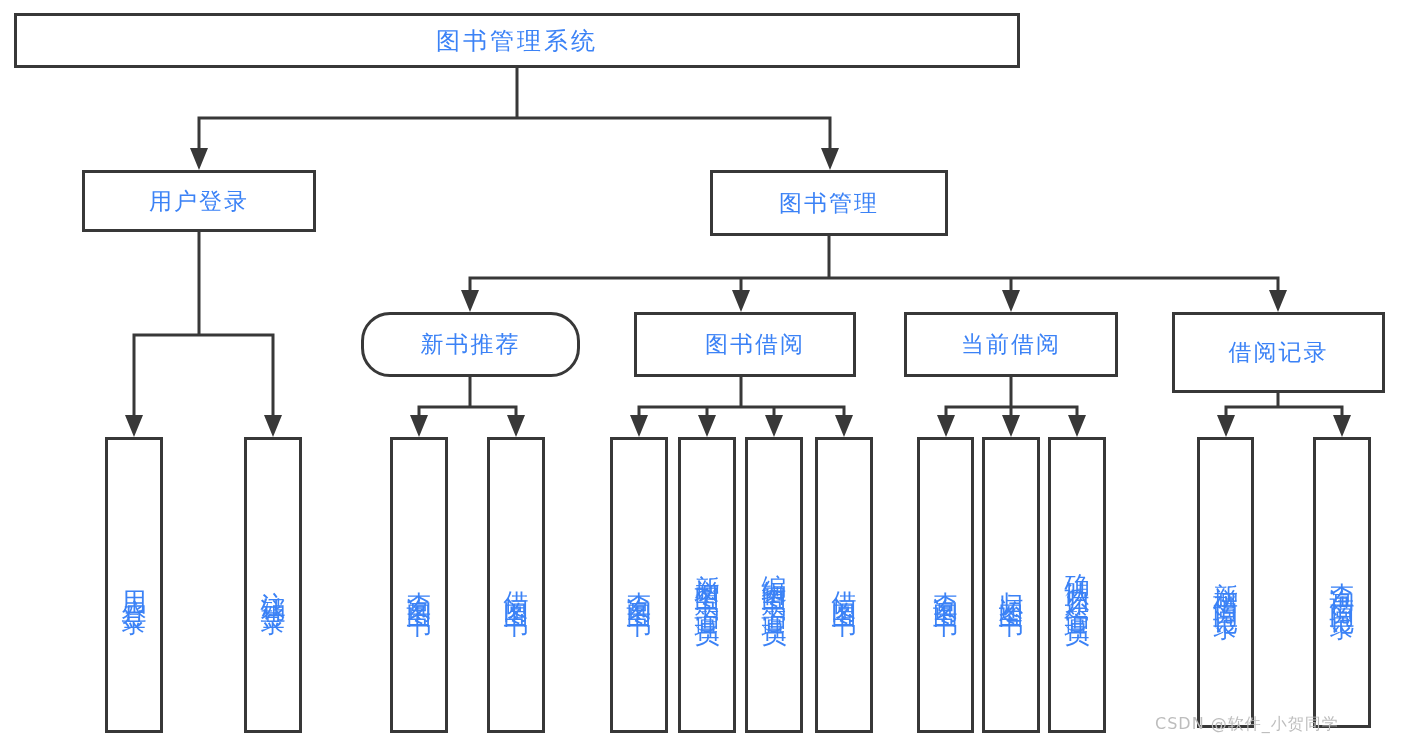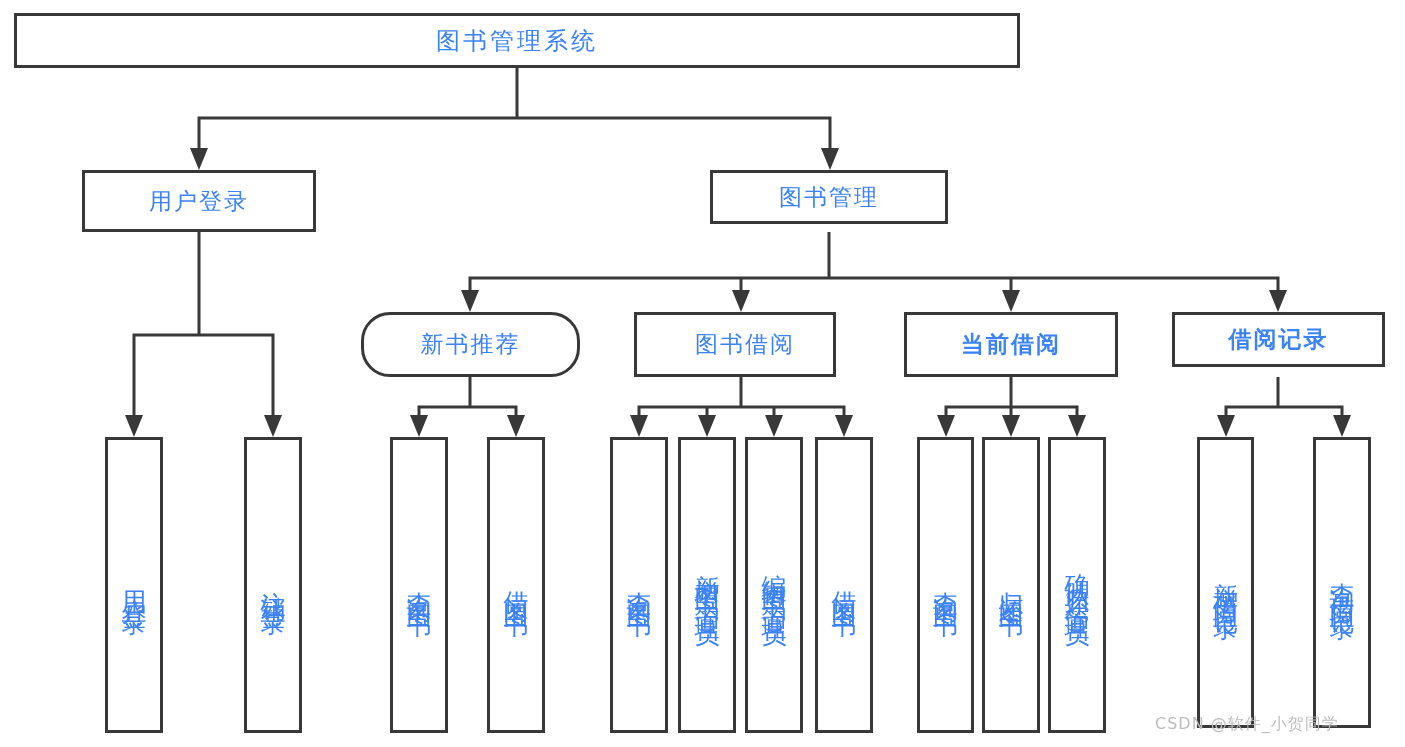--- a/index.html
+++ b/index.html
@@ -99,26 +99,26 @@
              M937 415 L955 415 L946 437 Z
              M1002 415 L1020 415 L1011 437 Z
              M1068 415 L1086 415 L1077 437 Z
              M1217 415 L1235 415 L1226 437 Z
              M1333 415 L1351 415 L1342 437 Z"></path>
   </svg>
 
   <div class="node h root-box" style="left:14px; top:13px; width:1006px; height:55px;">图书管理系统</div>
 
   <div class="node h" style="left:82px; top:170px; width:234px; height:62px;">用户登录</div>
-  <div class="node h" style="left:710px; top:170px; width:238px; height:54px;">图书管理</div>
+  <div class="node h" style="left:710px; top:170px; width:238px; height:66px;">图书管理</div>
 
   <div class="node h" style="left:361px; top:312px; width:219px; height:65px;border-radius:29px;">新书推荐</div>
-  <div class="node h" style="left:634px; top:312px; width:202px; height:65px;padding-left:20px;">图书借阅</div>
-  <div class="node h" style="left:904px; top:312px; width:214px; height:65px;font-weight:bold;">当前借阅</div>
-  <div class="node h" style="left:1172px; top:312px; width:213px; height:55px;font-weight:bold;">借阅记录</div>
+  <div class="node h" style="left:634px; top:312px; width:222px; height:65px;padding-left:20px;">图书借阅</div>
+  <div class="node h" style="left:904px; top:312px; width:214px; height:65px;">当前借阅</div>
+  <div class="node h" style="left:1172px; top:312px; width:213px; height:81px;">借阅记录</div>
 
   <div class="node v" style="left:105px; top:437px; width:58px; height:296px;">用户登录</div>
   <div class="node v" style="left:244px; top:437px; width:58px; height:296px;">注销登录</div>
 
   <div class="node v" style="left:390px; top:437px; width:58px; height:296px;">查询图书</div>
   <div class="node v" style="left:487px; top:437px; width:58px; height:296px;">借阅图书</div>
 
   <div class="node v" style="left:610px; top:437px; width:58px; height:296px;">查询图书</div>
   <div class="node v" style="left:678px; top:437px; width:58px; height:296px;">新增图书（管理员）</div>
   <div class="node v" style="left:745px; top:437px; width:58px; height:296px;">编辑图书（管理员）</div>

